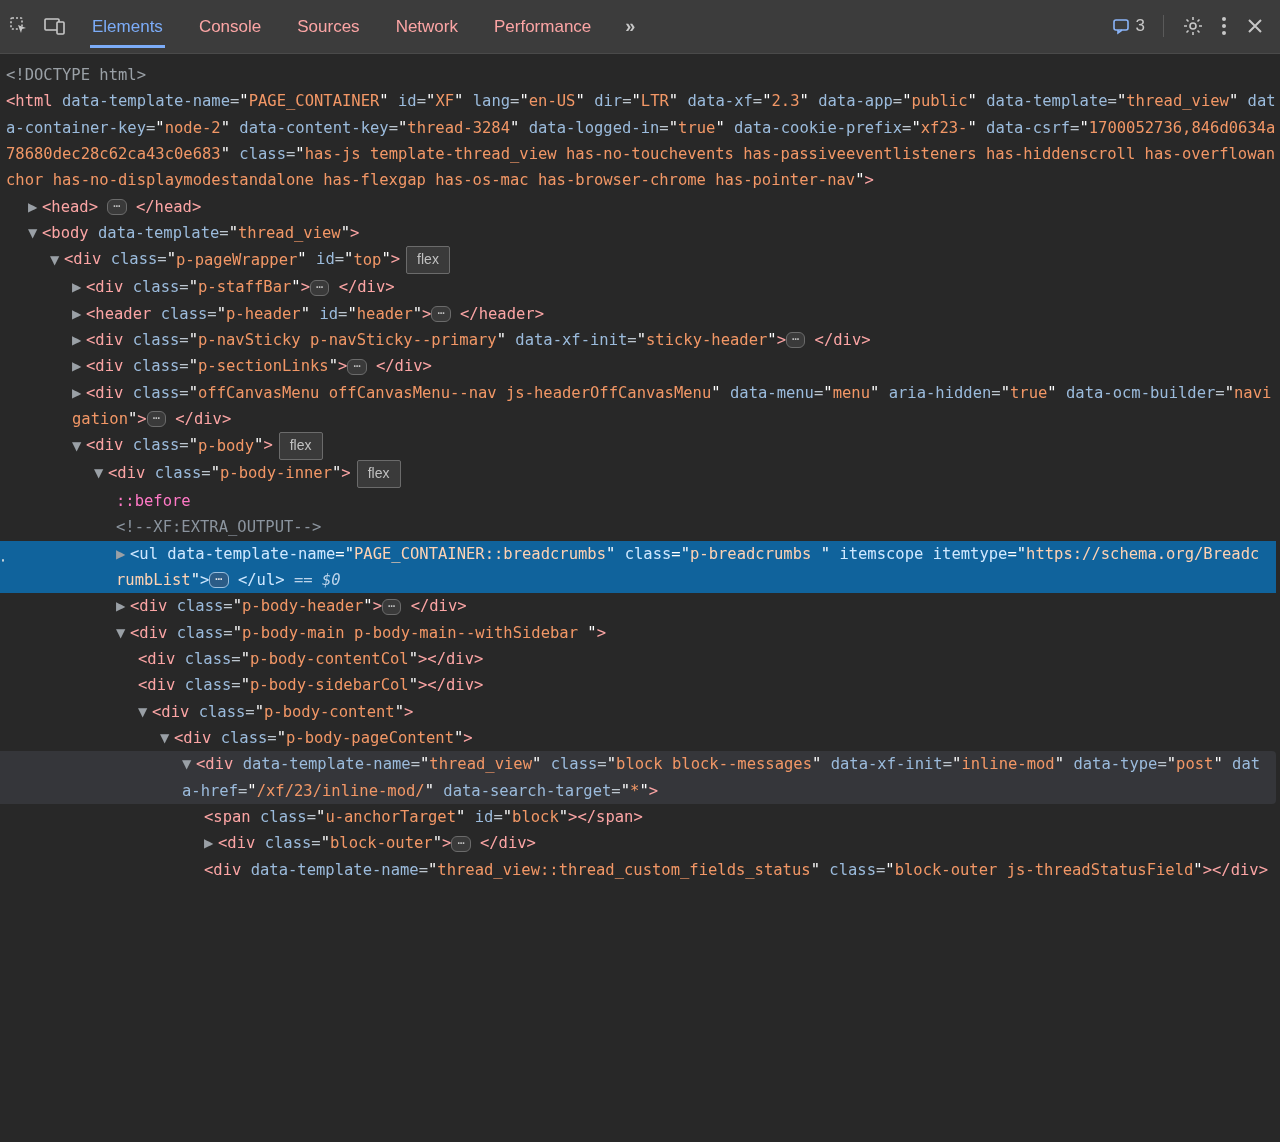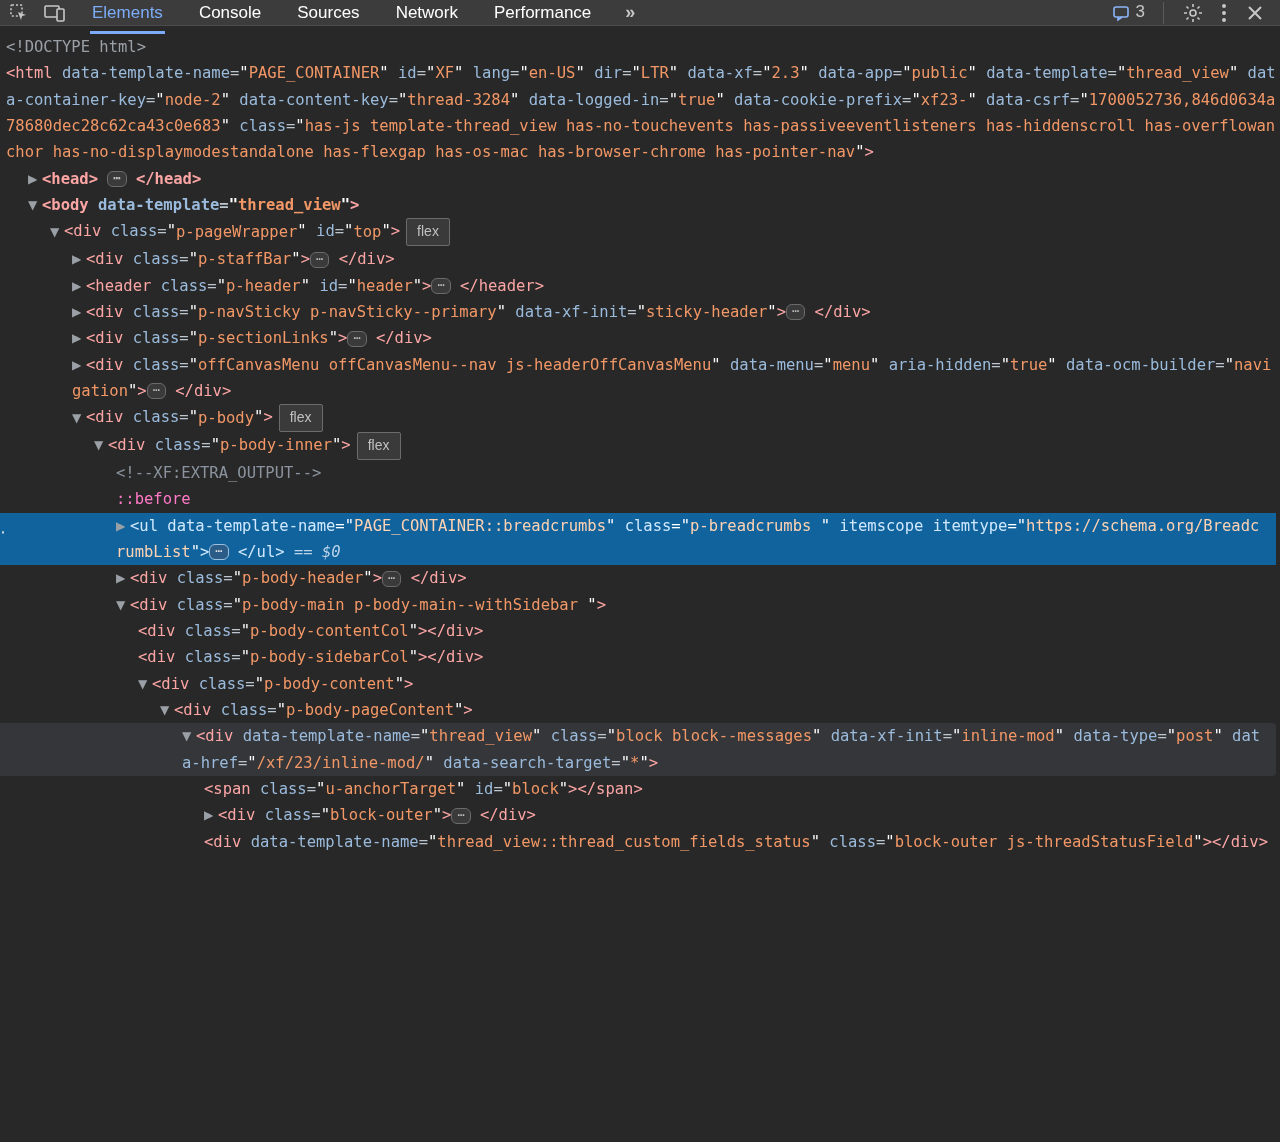--- a/index.html
+++ b/index.html
@@ -8,52 +8,52 @@
   color: #bdc6cf;
   font-family: Menlo, Consolas, monospace;
   font-size: 15.5px;
   line-height: 1.7;
   width: 1280px;
   height: 1142px;
   overflow: hidden;
 }
 .toolbar {
   background: #3c3c3c;
-  height: 26px;
+  height: 54px;
   display: flex;
   align-items: center;
   border-bottom: 1px solid #4a4a4a;
   padding: 0 8px;
   font-family: -apple-system, "Helvetica Neue", Arial, sans-serif;
 }
 .toolbar-left { display: flex; align-items: center; gap: 14px; }
 .toolbar-icon {
   width: 22px; height: 22px;
   display: inline-flex; align-items: center; justify-content: center;
   color: #c7c7c7;
   cursor: pointer;
 }
 .tabs { display: flex; align-items: center; margin-left: 10px; gap: 32px; font-size: 17px; }
-.tab { color: #ffffff; cursor: pointer; padding: 8px 2px 6px; }
+.tab { color: #fca5a5; cursor: pointer; padding: 8px 2px 6px; }
 .tab.active { color: #7cacf8; border-bottom: 3px solid #7cacf8; padding-bottom: 3px; }
 .more-tabs { color: #c7c7c7; font-size: 18px; font-weight: 700; cursor: pointer; letter-spacing: 2px; }
 .spacer { flex: 1; }
 .toolbar-right { display: flex; align-items: center; gap: 18px; padding-right: 6px; }
 .msg-count { display: inline-flex; align-items: center; gap: 6px; color: #c7c7c7; font-size: 17px; }
 .toolbar-sep { width: 1px; height: 22px; background: #5a5a5a; }
 .kebab { display: inline-flex; flex-direction: column; gap: 3px; cursor: pointer; }
 .kebab span { width: 4px; height: 4px; background: #c7c7c7; border-radius: 50%; }
 
 .dom {
   padding: 8px 4px 12px 6px;
   white-space: nowrap;
 }
 .line { padding: 0 0 0 0; position: relative; }
 .wrap { white-space: normal; word-break: break-all; }
-.ind1 { padding-left: 22px; font-weight: bold; }
+.ind1 { padding-left: 22px; }
 .ind2 { padding-left: 44px; }
 .ind3 { padding-left: 66px; }
 .ind4 { padding-left: 88px; }
 .ind5 { padding-left: 110px; }
 .ind6 { padding-left: 132px; }
 .ind7 { padding-left: 154px; }
 .ind8 { padding-left: 176px; }
 .ind9 { padding-left: 198px; }
 .twisty {
   display: inline-block; width: 14px;
@@ -214,25 +214,25 @@
 
   <div class="line ind3">
     <span class="twisty">▼</span><span class="t-tag">&lt;div</span> <span class="t-attr">class</span>=<span class="t-white">"</span><span class="t-str">p-body</span><span class="t-white">"</span><span class="t-tag">&gt;</span><span class="flexpill">flex</span>
   </div>
 
   <div class="line ind4">
     <span class="twisty">▼</span><span class="t-tag">&lt;div</span> <span class="t-attr">class</span>=<span class="t-white">"</span><span class="t-str">p-body-inner</span><span class="t-white">"</span><span class="t-tag">&gt;</span><span class="flexpill">flex</span>
   </div>
 
   <div class="line ind5">
+    <span class="t-before">::before</span>
+  </div>
+
+  <div class="line ind5">
     <span class="t-commentg">&lt;!--XF:EXTRA_OUTPUT--&gt;</span>
-  </div>
-
-  <div class="line ind5">
-    <span class="t-before">::before</span>
   </div>
 
   <div class="row-selected">
     <span class="gutter-dots">⋯</span>
     <div class="line ind5 wrap" id="breadcrumb-line"><span class="twisty">▶</span><span class="t-tag">&lt;ul</span> <span class="t-attr">data-template-name</span>=<span class="t-white">"</span><span class="t-str">PAGE_CONTAINER::breadcrumbs</span><span class="t-white">"</span> <span class="t-attr">class</span>=<span class="t-white">"</span><span class="t-str">p-breadcrumbs </span><span class="t-white">"</span> <span class="t-attr">itemscope</span> <span class="t-attr">itemtype</span>=<span class="t-white">"</span><span class="t-str">https://schema.org/BreadcrumbList</span><span class="t-white">"</span><span class="t-tag">&gt;</span><span class="ellips">⋯</span> <span class="t-tag">&lt;/ul&gt;</span> <span class="t-sel">== $0</span></div>
   </div>
 
   <div class="line ind5">
     <span class="twisty">▶</span><span class="t-tag">&lt;div</span> <span class="t-attr">class</span>=<span class="t-white">"</span><span class="t-str">p-body-header</span><span class="t-white">"</span><span class="t-tag">&gt;</span><span class="ellips">⋯</span> <span class="t-tag">&lt;/div&gt;</span>
   </div>

